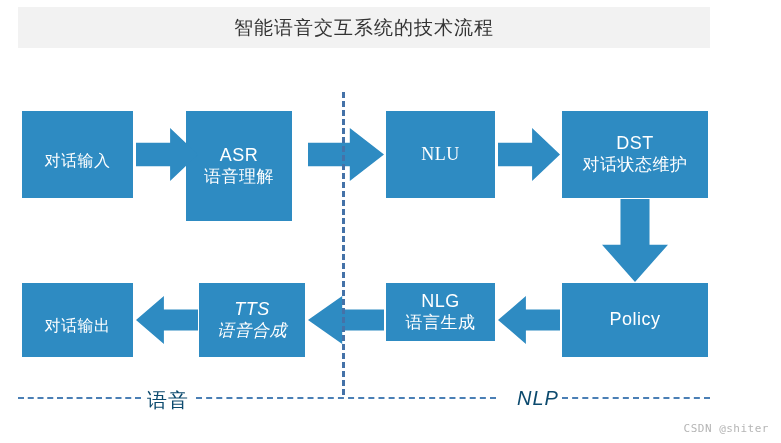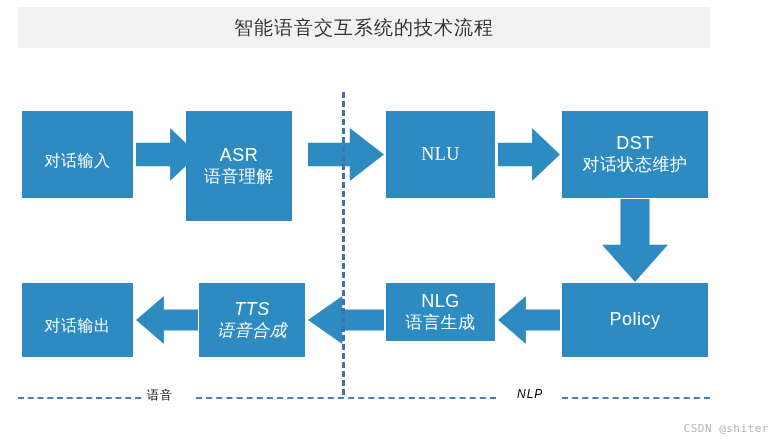--- a/index.html
+++ b/index.html
@@ -92,22 +92,22 @@
   .dash-v {
     position: absolute;
     border-left: 3px dashed #4472a8;
   }
   .dash-h {
     position: absolute;
     border-top: 2px dashed #4a7fb5;
   }
   .sep-label {
     position: absolute;
-    font-size: 12px;
-    color: #000000;
+    font-size: 20px;
+    color: #0c4a6e;
     white-space: nowrap;
     letter-spacing: 1px;
   }
 
   
   .watermark {
     position: absolute;
     right: 12px;
     bottom: 8px;
     font-size: 11px;

